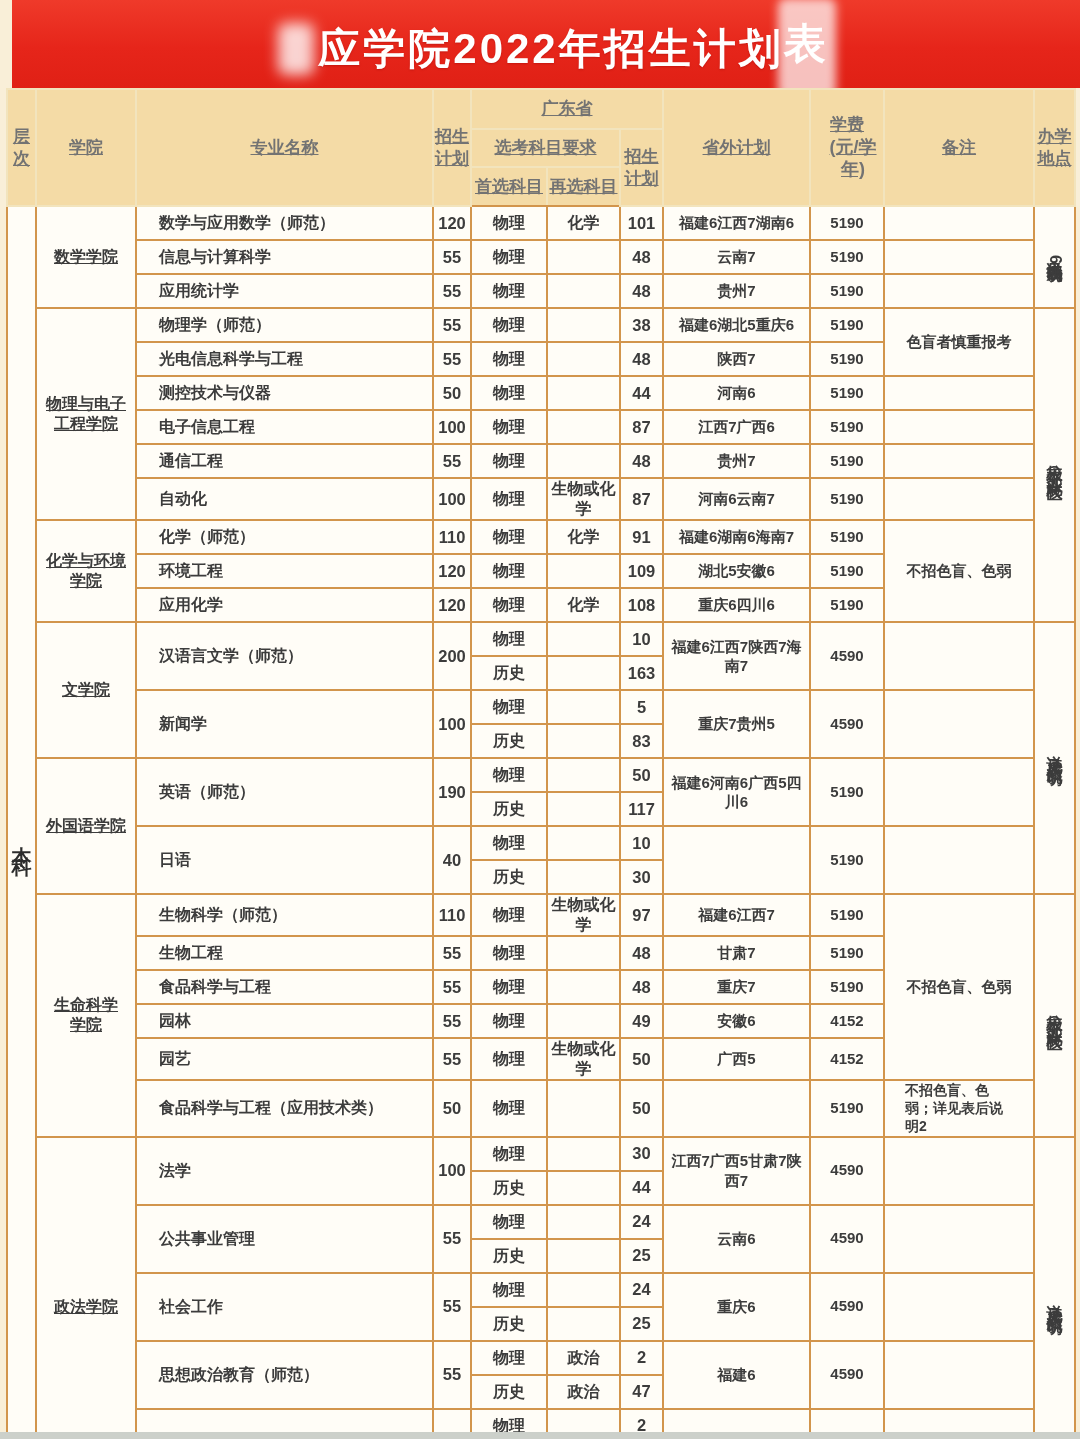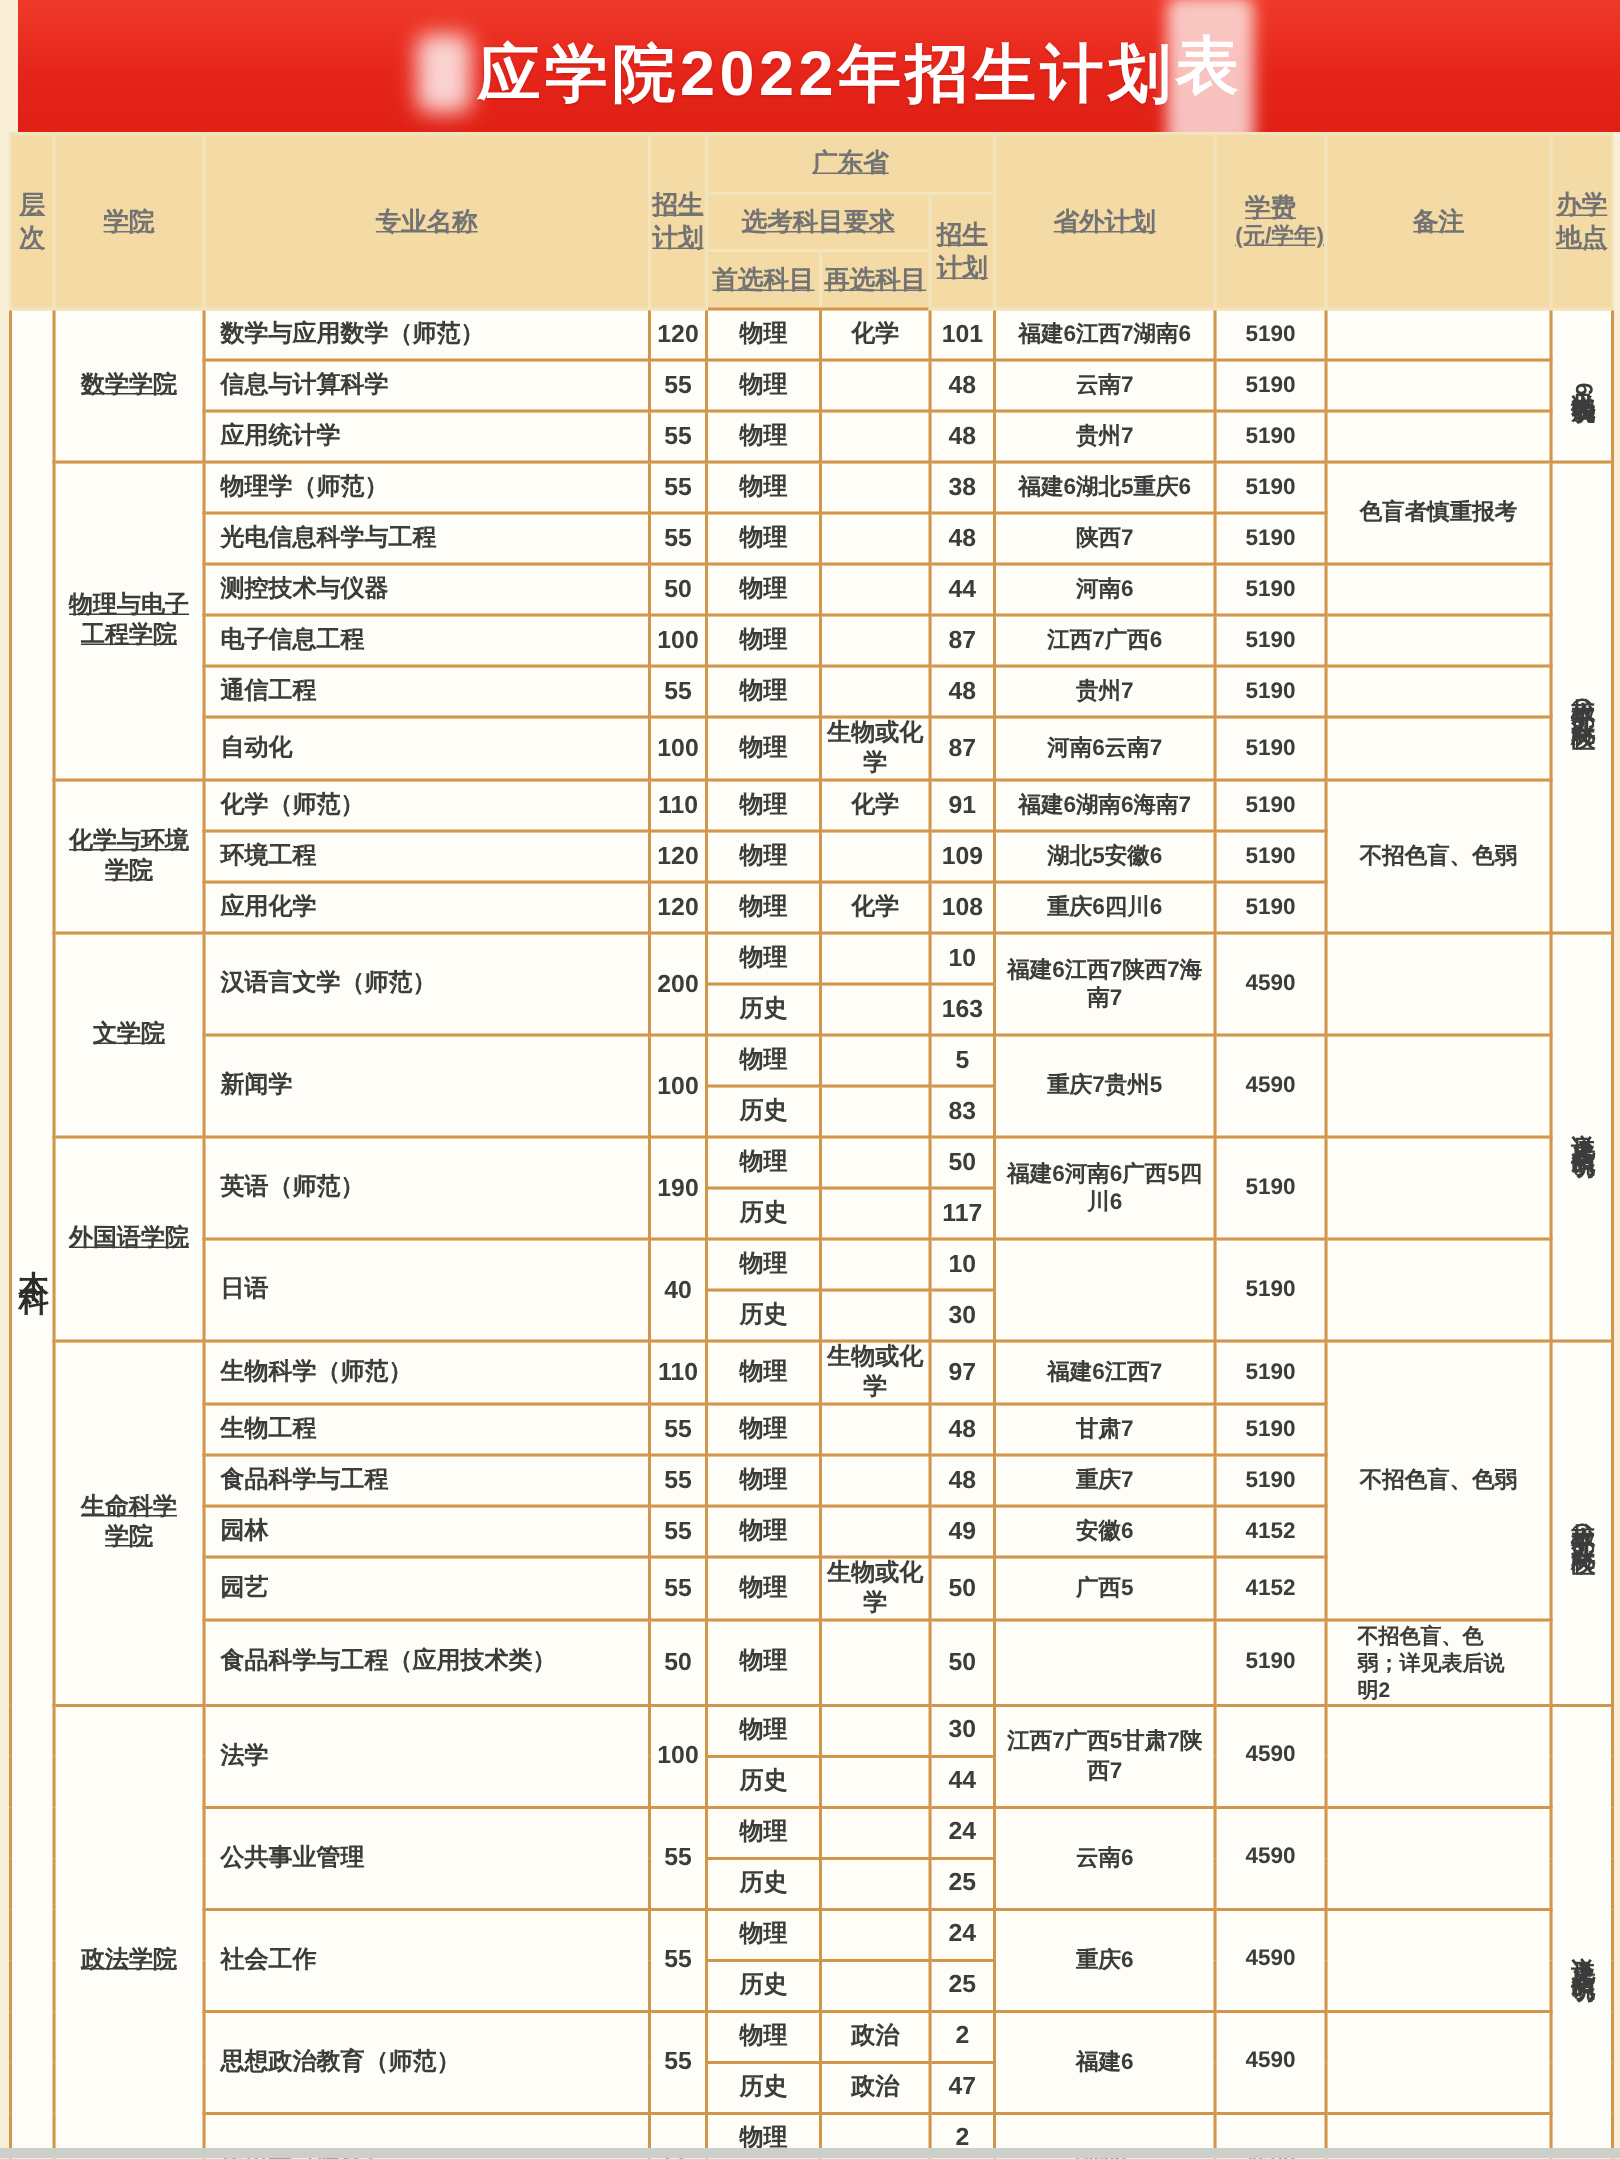--- a/index.html
+++ b/index.html
@@ -39,30 +39,30 @@
   }
   thead th{
     background:#f4dba6;color:#737373;
     border:2px solid #f2e4bd;
     font-size:17px;font-weight:bold;line-height:1.25;
     padding:0;
     text-decoration:underline;
   }
   thead tr:last-child th{border-bottom-color:#d2954c;}
   .h1{height:40px;} .h2{height:38px;} .h3{height:39px;}
-  .fee-h2{font-size:15px;padding-left:12px;}
+  .fee-h2{font-size:18px;padding-left:12px;}
   tbody td{
     background:#fffdf7;border:2px solid #d2954c;
     text-align:center;vertical-align:middle;
     font-size:16px;color:#3c3c3c;font-weight:600;
     padding:0;line-height:1.25;
     overflow:hidden;
   }
   tbody tr{height:34px;}
-  td.major{text-align:left;padding-left:10px;}
+  td.major{text-align:left;padding-left:22px;}
   td.college{white-space:pre-line;text-decoration:underline;}
   td.num{font-size:16.5px;}
   td.out{font-size:15px;line-height:1.3;}
   td.fee{font-size:15px;}
   td.remark{font-size:15px;}
   td.remark-long{text-align:left;padding:0 20px;font-size:14px;line-height:1.3;font-weight:600;}
   .vtext{
     writing-mode:vertical-rl;margin:0 auto;
     font-size:16px;letter-spacing:3px;line-height:20px;
   }

